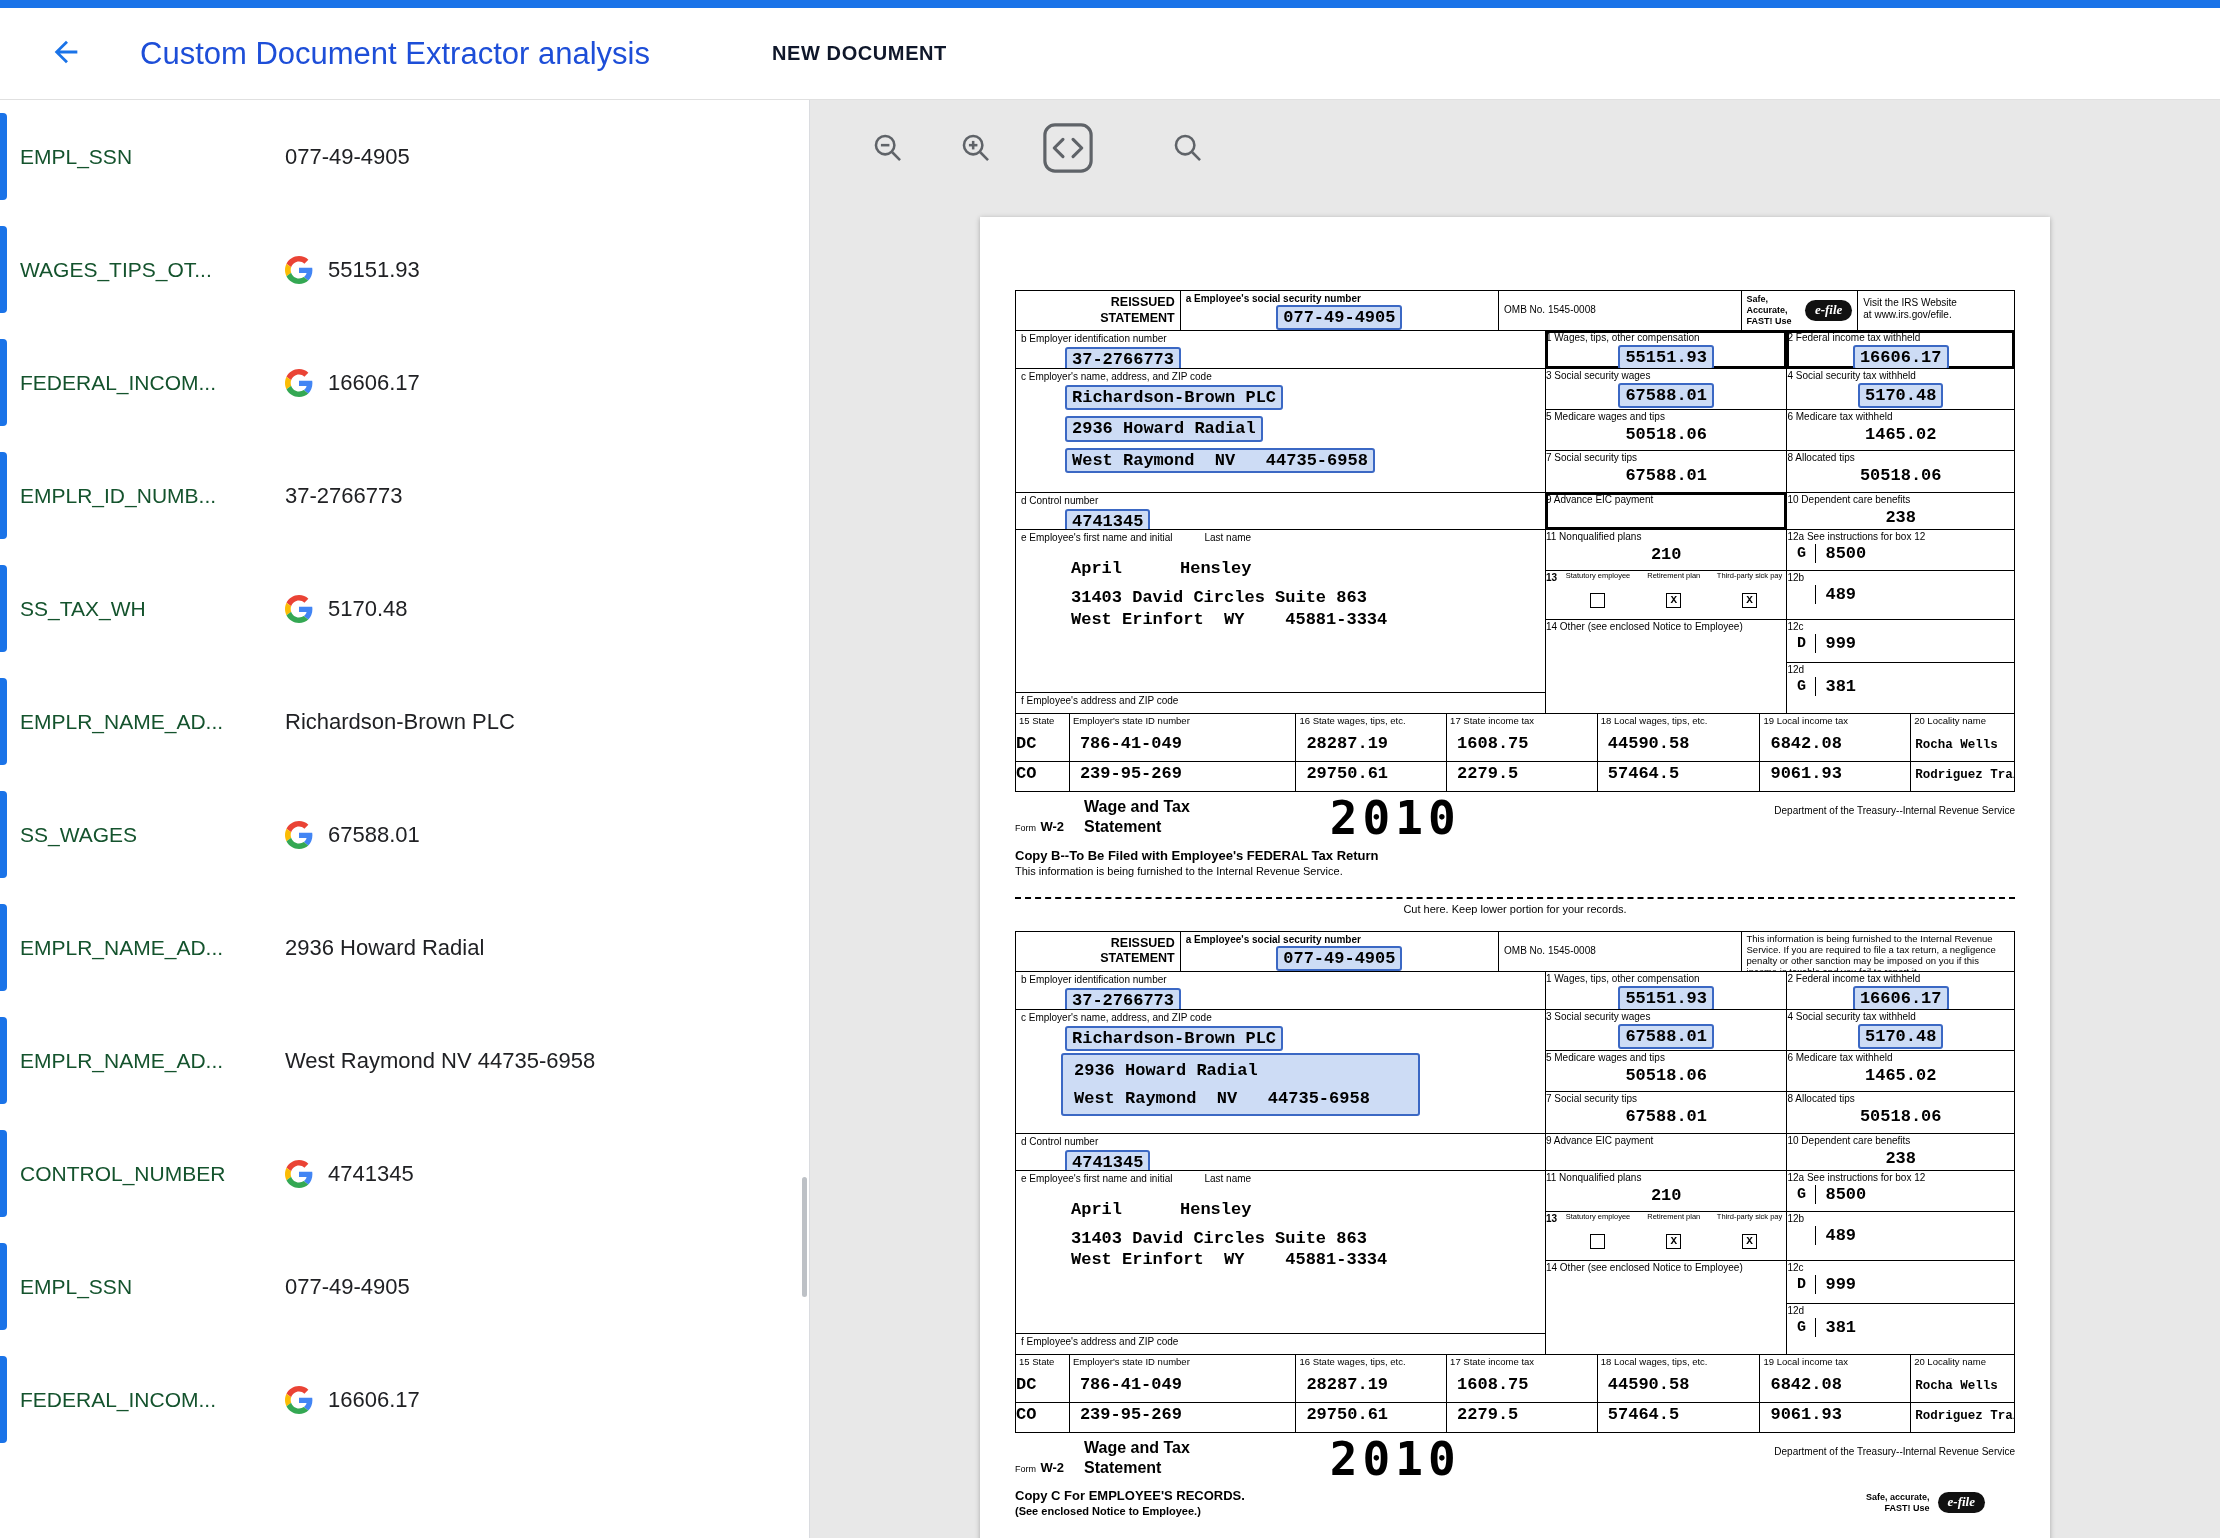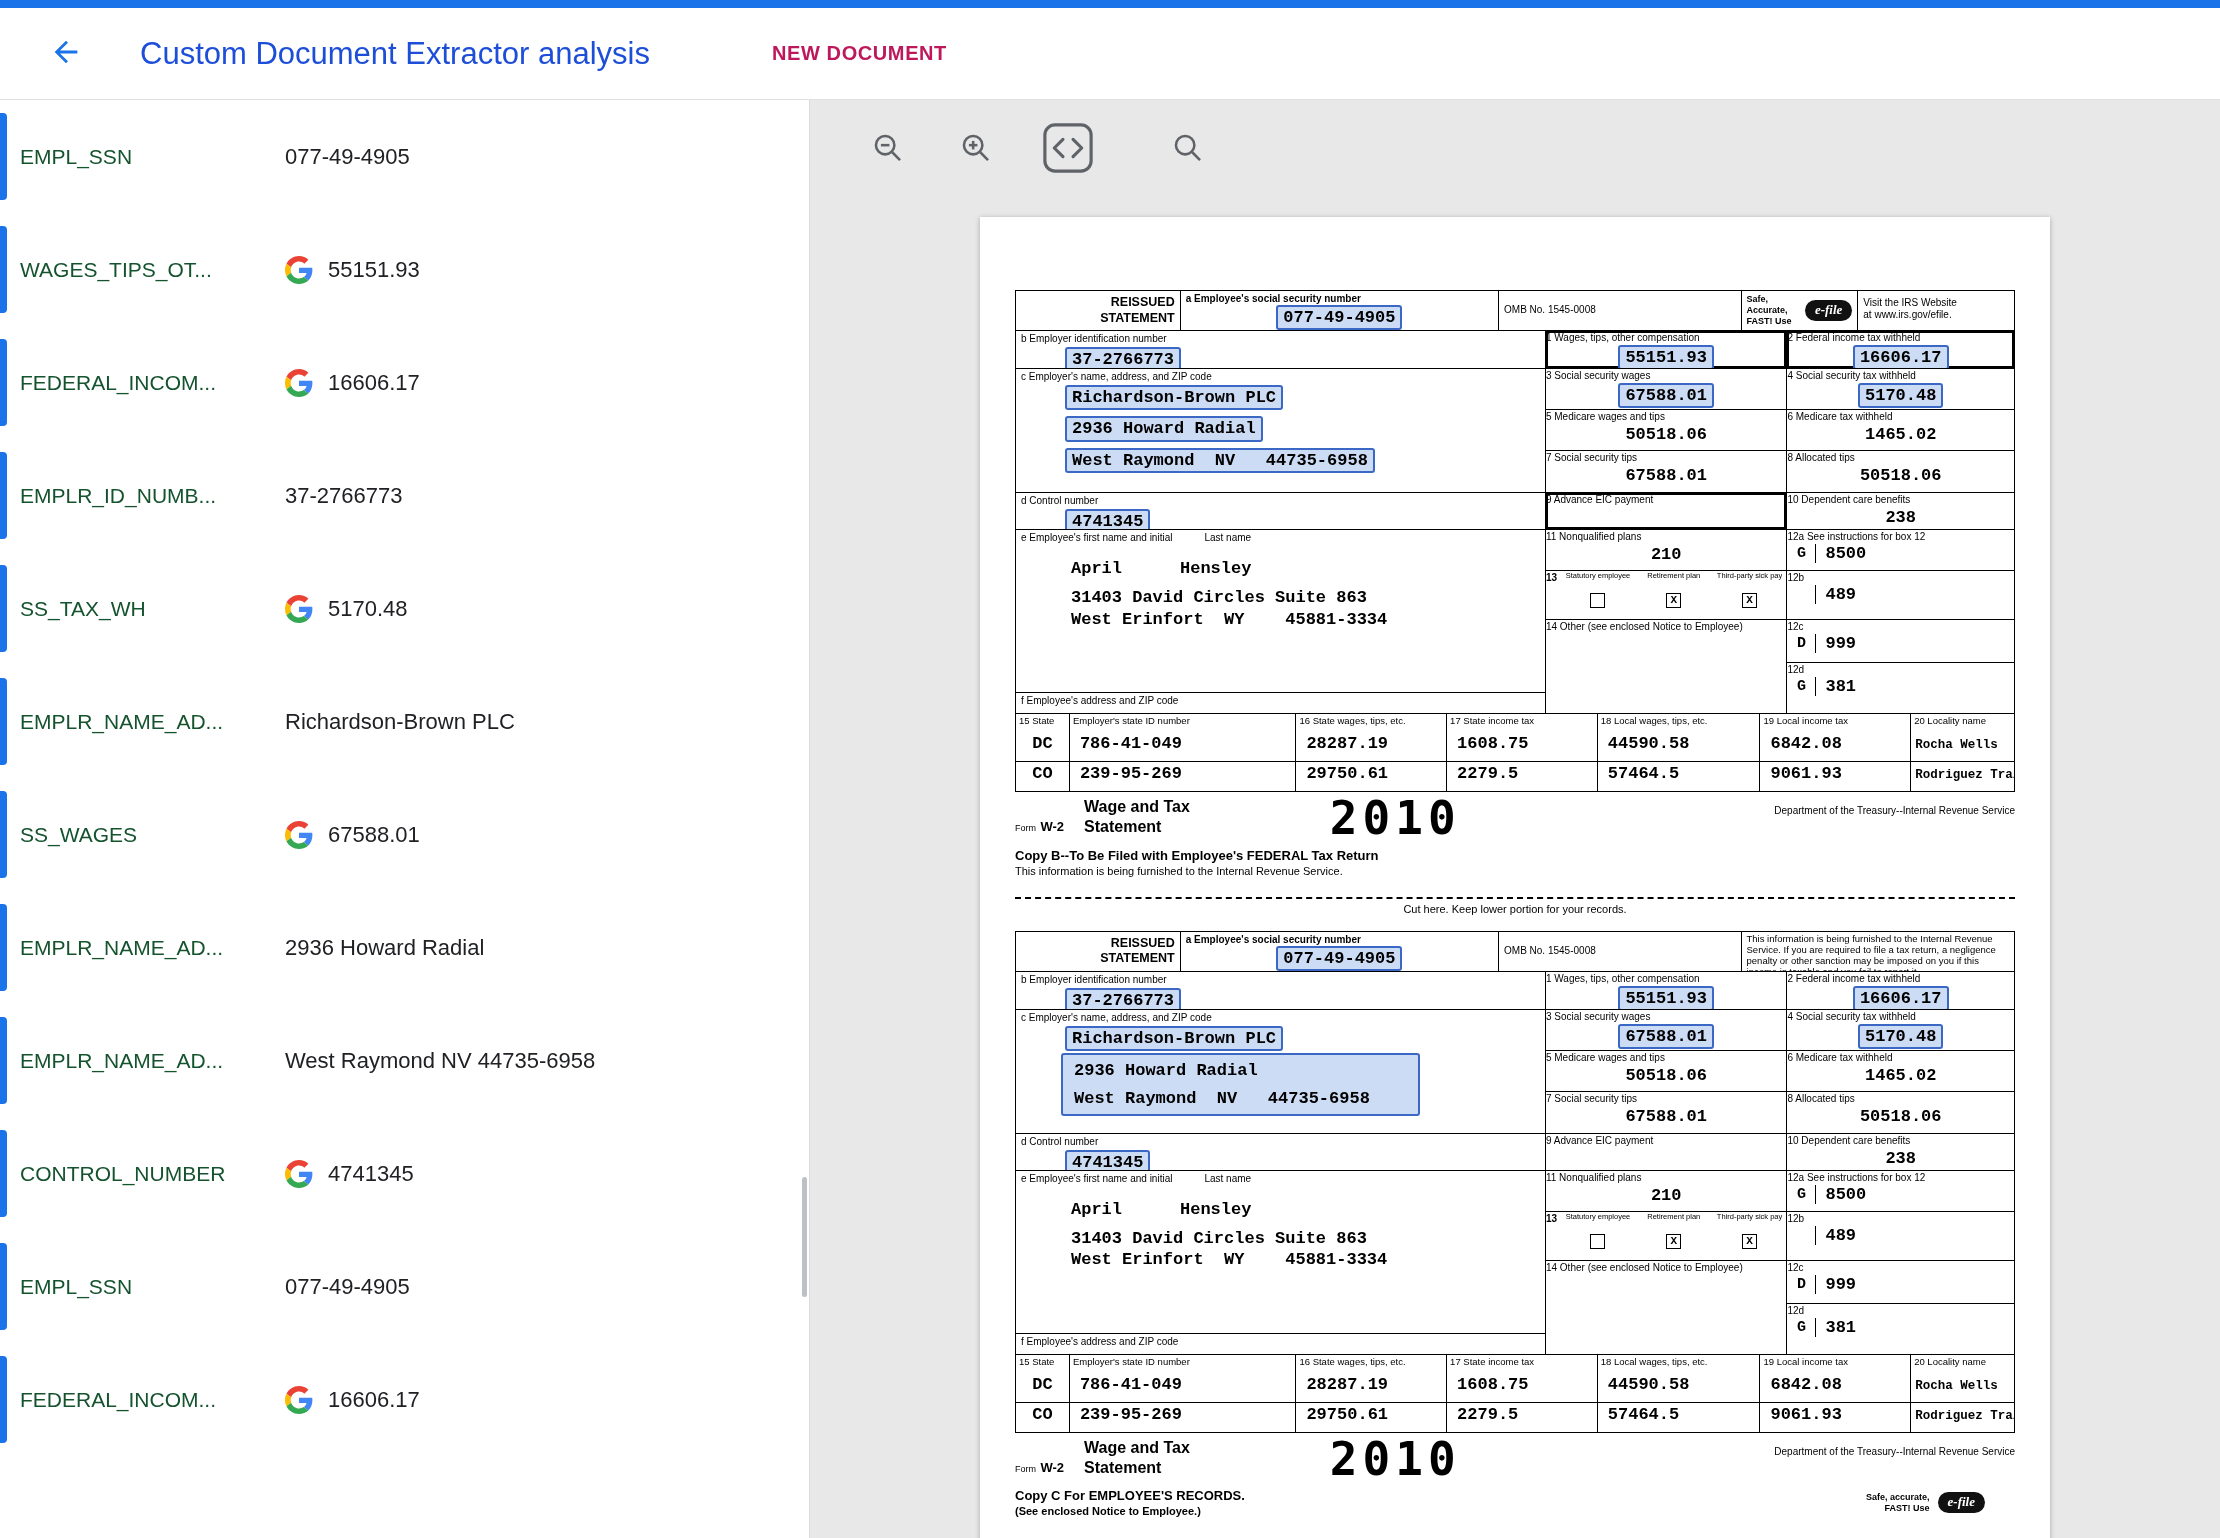--- a/index.html
+++ b/index.html
@@ -6,21 +6,21 @@
   html,body { width:2220px; height:1538px; overflow:hidden; background:#fff;
               font-family:"Liberation Sans", sans-serif; color:#202124; }
 
   
   .stripe { height:8px; background:#1a73e8; }
   .appbar { height:92px; display:flex; align-items:center; padding-left:44px;
             border-bottom:1px solid #e0e0e0; background:#fff; }
   .back { width:44px; height:44px; border:none; background:none; cursor:pointer; }
   .back svg { width:34px; height:34px; }
   .title { font-size:31px; font-weight:400; color:#1d4ed8; margin-left:52px; }
-  .newdoc { margin-left:122px; border:none; background:none; color:#be185d;
+  .newdoc { margin-left:122px; border:none; background:none; color:#0f172a;
             font-size:20px; font-weight:700; letter-spacing:0.6px; cursor:pointer;
             font-family:"Liberation Sans",sans-serif; }
 
   .main { display:flex; height:1438px; }
 
   
   .left { width:810px; background:#fff; border-right:1px solid #dadce0; position:relative; overflow:hidden; }
   .filterbar { height:95px; display:flex; align-items:center; padding-left:52px;
                border-bottom:1px solid #e0e0e0; }
   .ficon svg { width:28px; height:28px; }
@@ -128,21 +128,21 @@
   
   .staterow { display:flex; border-top:1px solid #000; }
   .scol { overflow:hidden; }
   .scol + .scol { border-left:1px solid #000; }
   .sc0{width:5.3%;} .sc1{width:22.7%;} .sc2{width:15.1%;} .sc3{width:15.1%;}
   .sc4{width:16.3%;} .sc5{width:15.1%;} .sc6{width:10.4%;}
   .shead { height:18px; padding:1px 3px; font-size:9.5px; }
   .sval { height:29px; padding:2px 0 0 10px; font-family:"Liberation Mono","DejaVu Sans Mono",monospace;
           font-weight:700; font-size:17px; white-space:pre; }
   .sval.v2 { height:30px; border-top:1px solid #000; }
-  .sc0 .sval { padding-left:0; text-align:center; }
+  .sc0 .sval { padding-left:0; }
   .sc6 .sval { font-size:12.5px; padding-left:4px; padding-top:6px; }
 
   
   .w2footer { display:flex; margin-top:5px; align-items:flex-start; }
   .formw2 { margin-top:20px; white-space:nowrap; }
   .fw { font-size:9px; } .fnum { font-size:13px; font-weight:700; }
   .wagetax { margin-left:20px; font-weight:700; font-size:16px; line-height:1.25; }
   .year { margin-left:140px; font-family:"DejaVu Sans Mono",monospace; font-weight:700;
           font-size:46px; line-height:0.95; letter-spacing:5px; }
   .dept { margin-left:auto; margin-top:8px; font-size:10px; text-align:right; }

